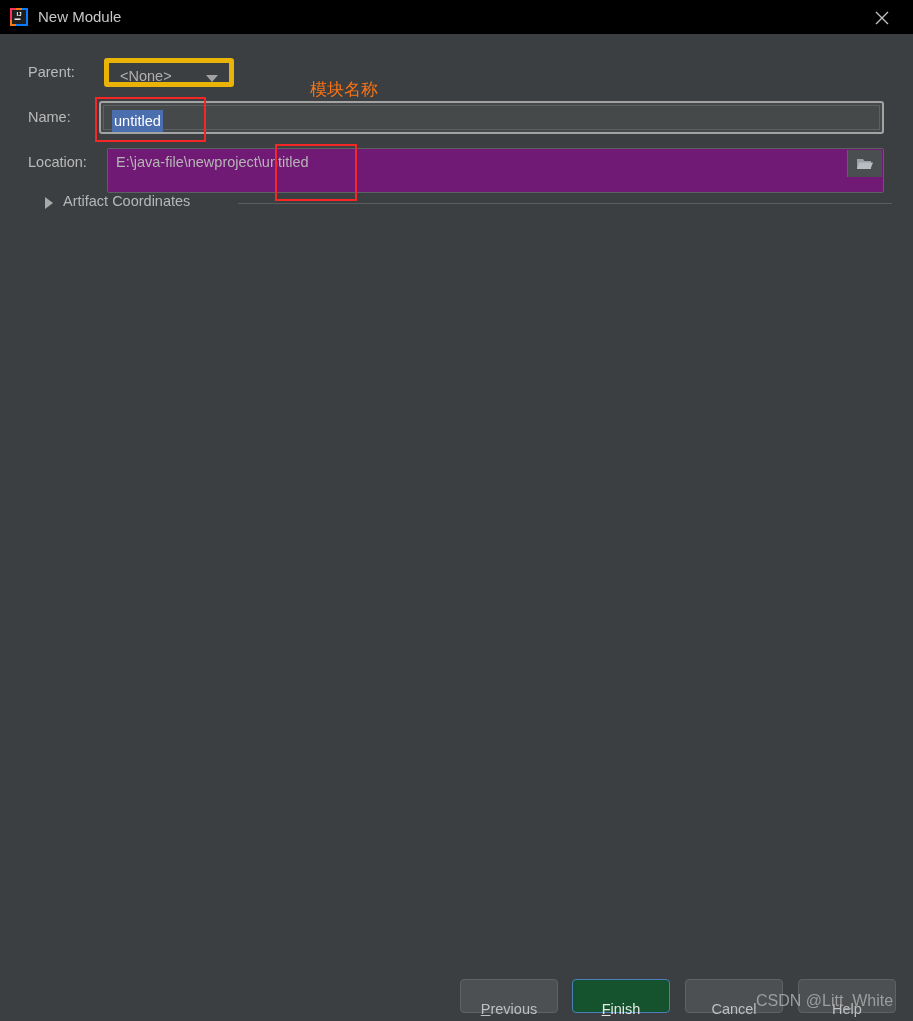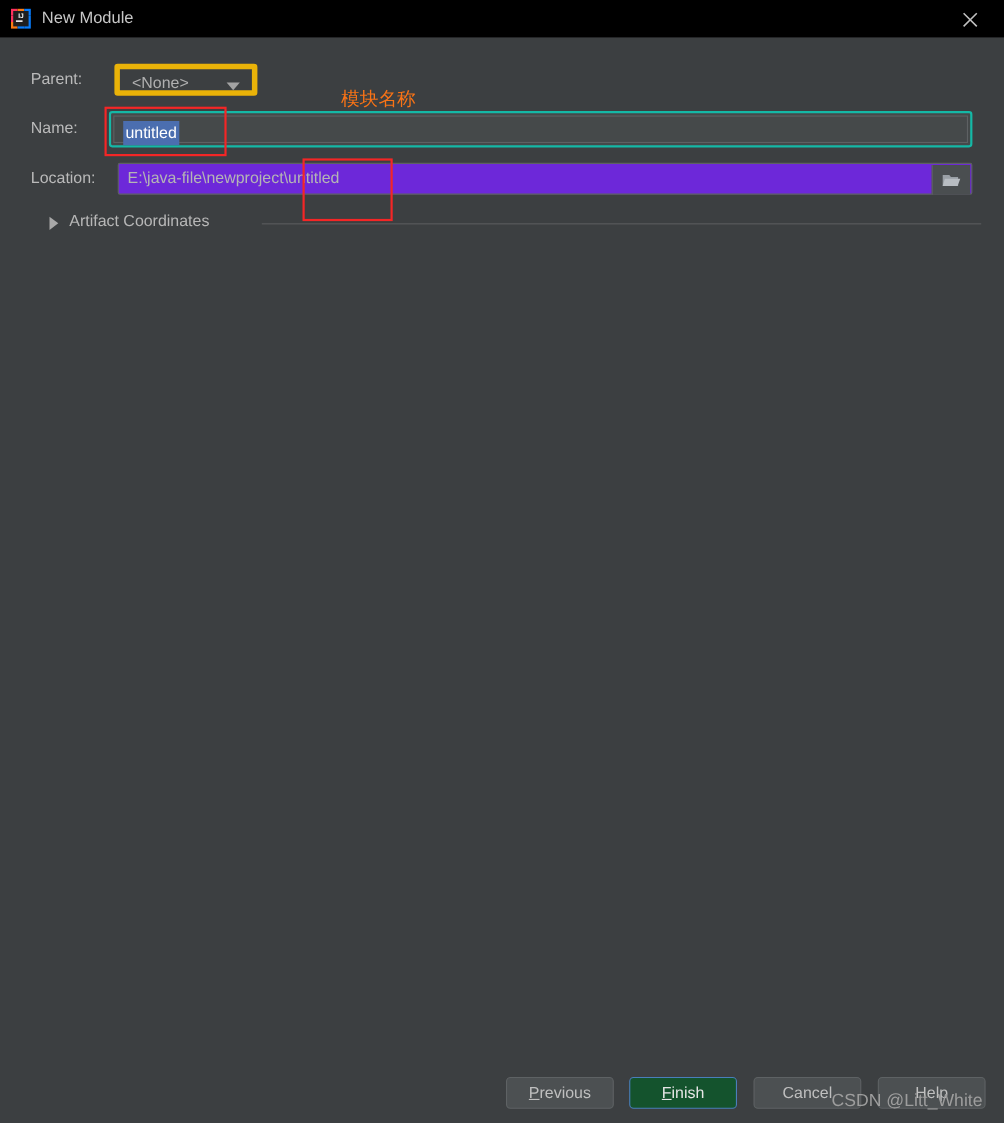--- a/index.html
+++ b/index.html
@@ -81,21 +81,21 @@
     border-left: 6px solid transparent;
     border-right: 6px solid transparent;
     border-top: 7px solid #a3a3a3;
   }
 
   
   #name-field-focus {
     position: absolute;
     left: 99px; top: 101px;
     width: 785px; height: 33px;
-    border: 2px solid #14b8a6;
+    border: 2px solid #a3a3a3;
     border-radius: 3px;
     box-sizing: border-box;
     background: #45494a;
   }
   #name-field-inner {
     position: absolute;
     left: 2px; top: 2px;
     right: 2px; bottom: 2px;
     border: 1px solid #5e6163;
     box-sizing: border-box;
@@ -109,22 +109,22 @@
     color: #ffffff;
     background: #4b6eaf;
     padding: 1px 2px;
     white-space: nowrap;
   }
 
   
   #location-field {
     position: absolute;
     left: 107px; top: 148px;
-    width: 777px; height: 29px;
-    background: #6d28d9;
+    width: 777px; height: 45px;
+    background: #701a75;
     border: 1px solid #5e6163;
     border-radius: 2px;
     box-sizing: border-box;
   }
   #location-input-text {
     position: absolute;
     left: 8px; top: 5px;
     font-size: 14.5px;
     color: #b5b5b5;
     white-space: nowrap;
@@ -193,21 +193,21 @@
     width: 98px; height: 29px;
     background: #4c5052;
     border: 1px solid #5e6264;
     border-radius: 4px;
     box-sizing: border-box;
     color: #bfbfbf;
     font-size: 14.5px;
     font-family: "Liberation Sans", sans-serif;
     line-height: 27px;
     cursor: pointer;
-    padding: 1px;
+    padding: 16px;
   }
   #button-previous { left: 460px; }
   #button-finish   { left: 572px; background: #14532d; border-color: #4a7ebb; color: #e6e6e6; }
   #button-cancel   { left: 685px; }
   #button-help     { left: 798px; }
   .mnemonic { text-decoration: underline; }
 
   
   #watermark {
     position: absolute;

